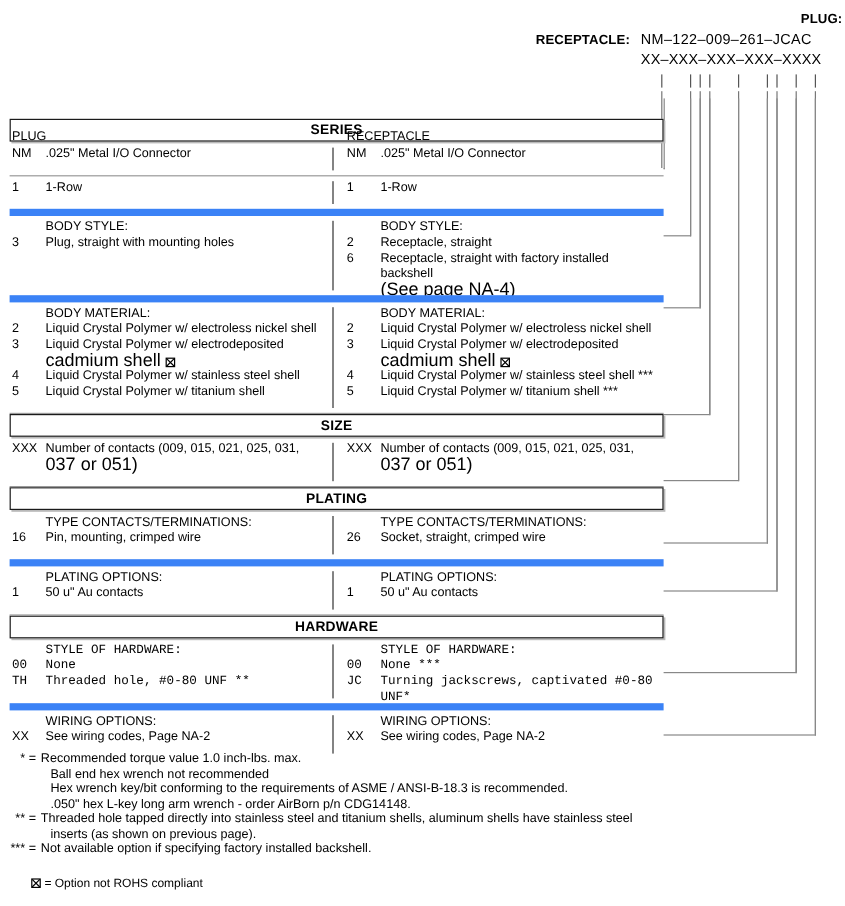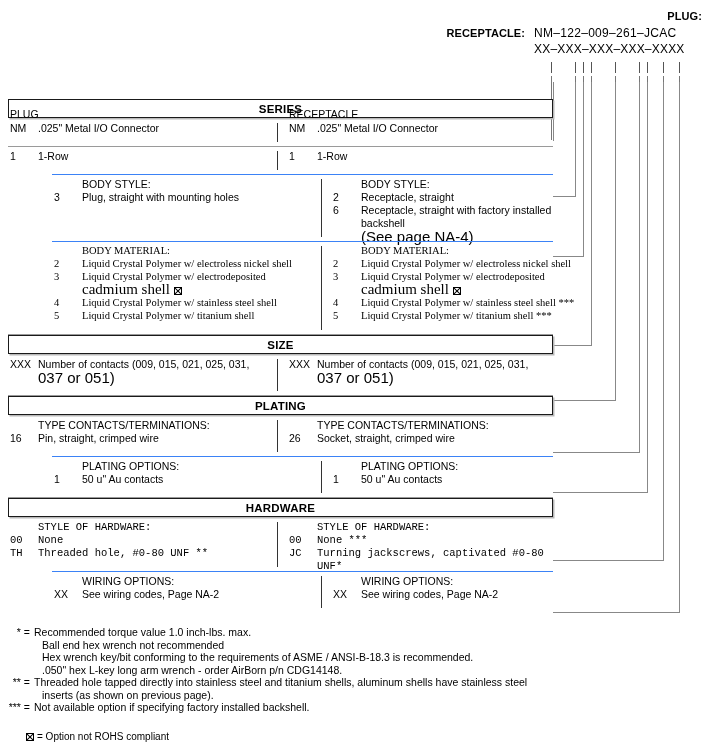--- a/index.html
+++ b/index.html
@@ -114,21 +114,21 @@
   .grp {
     position: relative;
     border-bottom: 1px solid #9a9a9a;
   }
   .grp.nobord { border-bottom: none; }
 
   .block {
     position: relative;
     padding: 3px 0 4px 0;
   }
-  .block + .block { border-top: 1px solid #3b82f6; margin-left: 44px; }
+  .block + .block { border-top: 6px solid #3b82f6; }
 
   
   .block .divider {
     position: absolute;
     left: 269px;
     top: 4px;
     bottom: 4px;
     width: 1px;
     background: #333;
   }
@@ -337,21 +337,21 @@
           </div>
           <div class="opt">
             <span class="code">6</span>
             <span class="txt">Receptacle, straight with factory installed backshell</span>
           </div>
           <div class="opt">
             <span class="cont">(See page NA-4)</span>
           </div>
         </div>
       </div>
-      <div class="block" style="height: 85px; font-family: Liberation Serif, serif;">
+      <div class="block" style="height: 85px;">
         <div class="divider"></div>
         <div class="side left">
           <div class="subtitle">BODY MATERIAL:</div>
           <div class="opt">
             <span class="code">2</span>
             <span class="txt">Liquid Crystal Polymer w/ electroless nickel shell</span>
           </div>
           <div class="opt">
             <span class="code">3</span>
             <span class="txt">Liquid Crystal Polymer w/ electrodeposited</span>
@@ -421,21 +421,21 @@
     <div class="band">
       <span>PLATING</span>
     </div>
     <div class="grp">
       <div class="block" style="height: 33px;">
         <div class="divider"></div>
         <div class="side left">
           <div class="subtitle">TYPE CONTACTS/TERMINATIONS:</div>
           <div class="opt">
             <span class="code">16</span>
-            <span class="txt">Pin, straight, crimped wire</span>
+            <span class="txt">Pin, mounting, crimped wire</span>
           </div>
         </div>
         <div class="side right">
           <div class="subtitle">TYPE CONTACTS/TERMINATIONS:</div>
           <div class="opt">
             <span class="code">26</span>
             <span class="txt">Socket, straight, crimped wire</span>
           </div>
         </div>
       </div>

